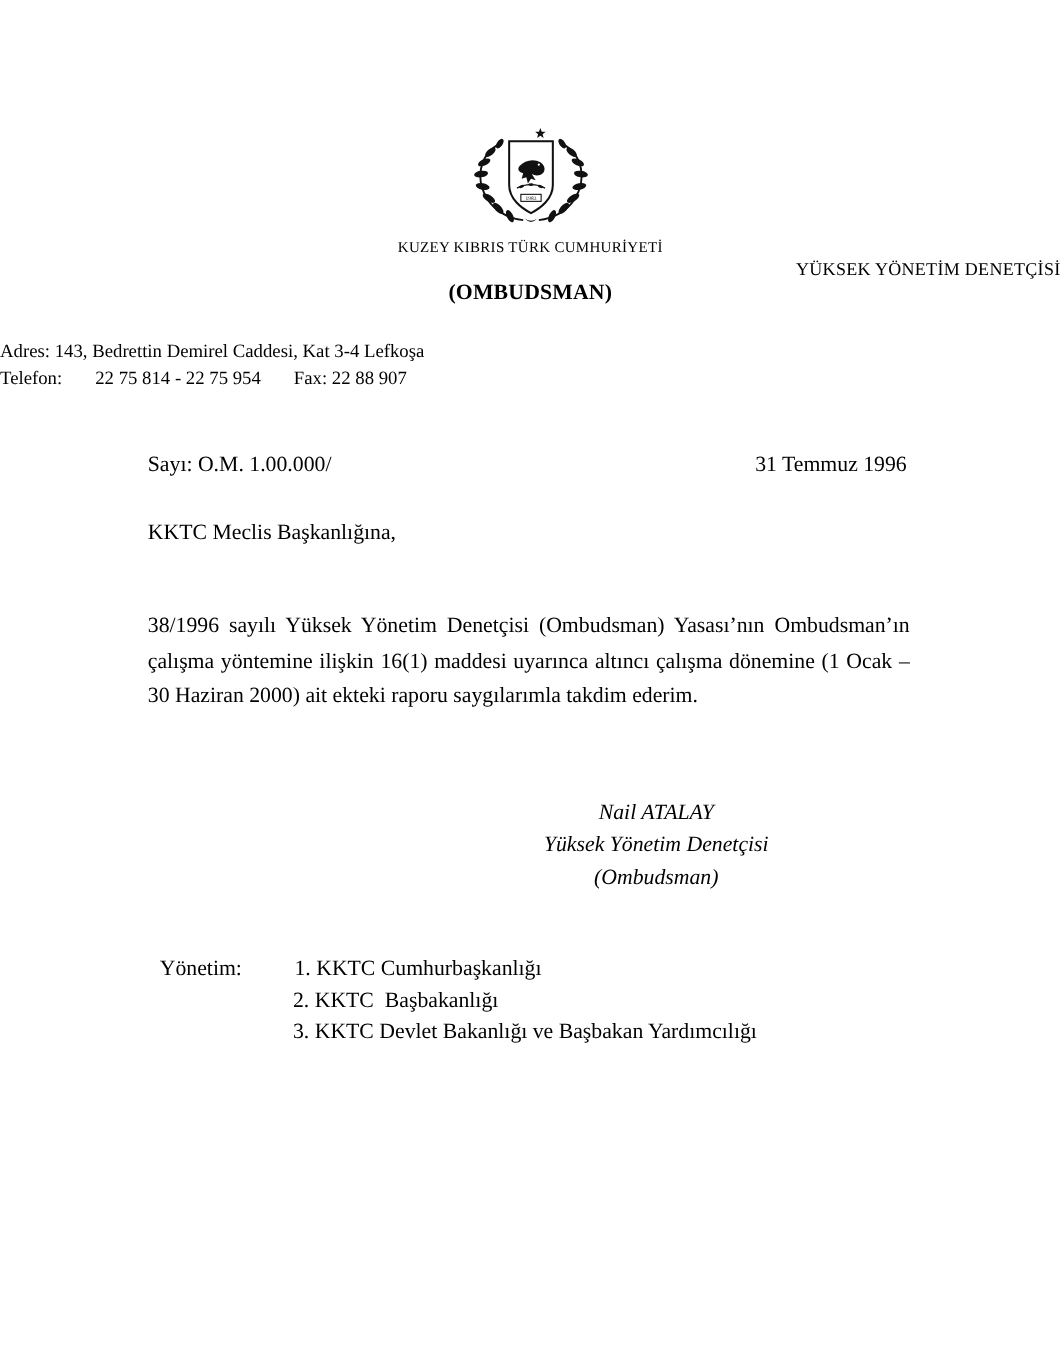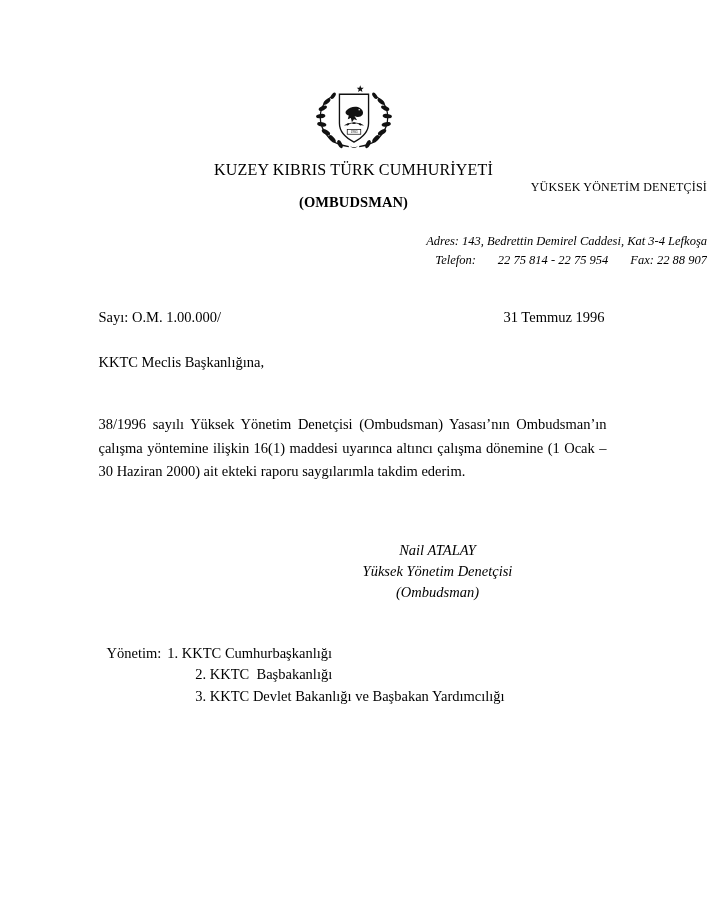--- a/index.html
+++ b/index.html
@@ -34,38 +34,37 @@
     height: 74px;
   }
 
   
   .header-block {
     margin-top: 8px;
     text-align: center;
     line-height: 1.22;
   }
   .header-line1 {
-    font-size: 16px;
+    font-size: 10px;
     letter-spacing: 0.2px;
   }
   .header-line2 {
     font-size: 12px;
     letter-spacing: 0.2px;
     text-align: right;
   }
   .header-line3 {
     font-size: 14.5px;
     font-weight: bold;
     letter-spacing: 0.1px;
   }
 
   .contact-block {
     margin-top: 20px;
-    text-align: right;
-    font-style: italic;
+    text-align: left;
     font-size: 12.5px;
     line-height: 1.5;
   }
   .contact-block .spacer-lg { display:inline-block; width:22px; }
 
   
   .body-wrap {
     margin: 0 auto;
     width: 510px;
     padding-left: 0px;
@@ -212,21 +211,21 @@
     <div class="signature">
       <div class="sig-name">Nail ATALAY</div>
       <div class="sig-title">Yüksek Yönetim Denetçisi</div>
       <div class="sig-sub">(Ombudsman)</div>
     </div>
 
     <div class="dist-block">
       <div class="dist-row">
         <span class="dist-label">Yönetim:</span>
         <span class="dist-items">
-          <span class="dist-item" style="display:block; padding-left:6px;">1. KKTC Cumhurbaşkanlığı</span>
+          <span class="dist-item" style="display:block; padding-left:6px;margin-left:29px;">1. KKTC Cumhurbaşkanlığı</span>
           <span class="dist-item" style="display:block; padding-left:34px;">2. KKTC  Başbakanlığı</span>
           <span class="dist-item" style="display:block; padding-left:34px;">3. KKTC Devlet Bakanlığı ve Başbakan Yardımcılığı</span>
         </span>
       </div>
     </div>
 
   </div>
 </div>
 
 </body></html>

